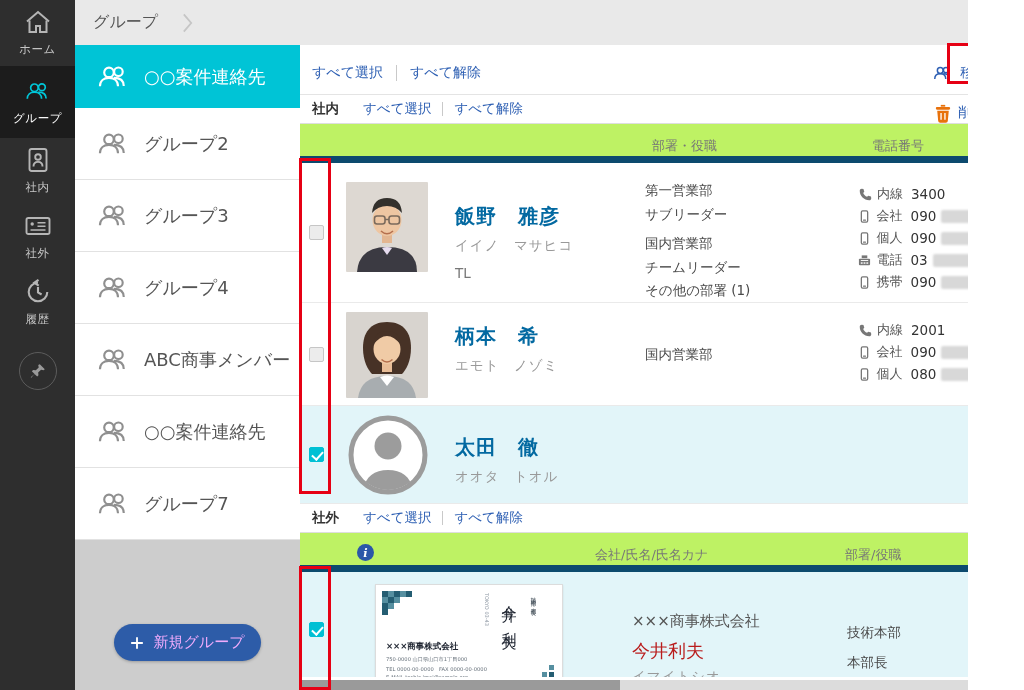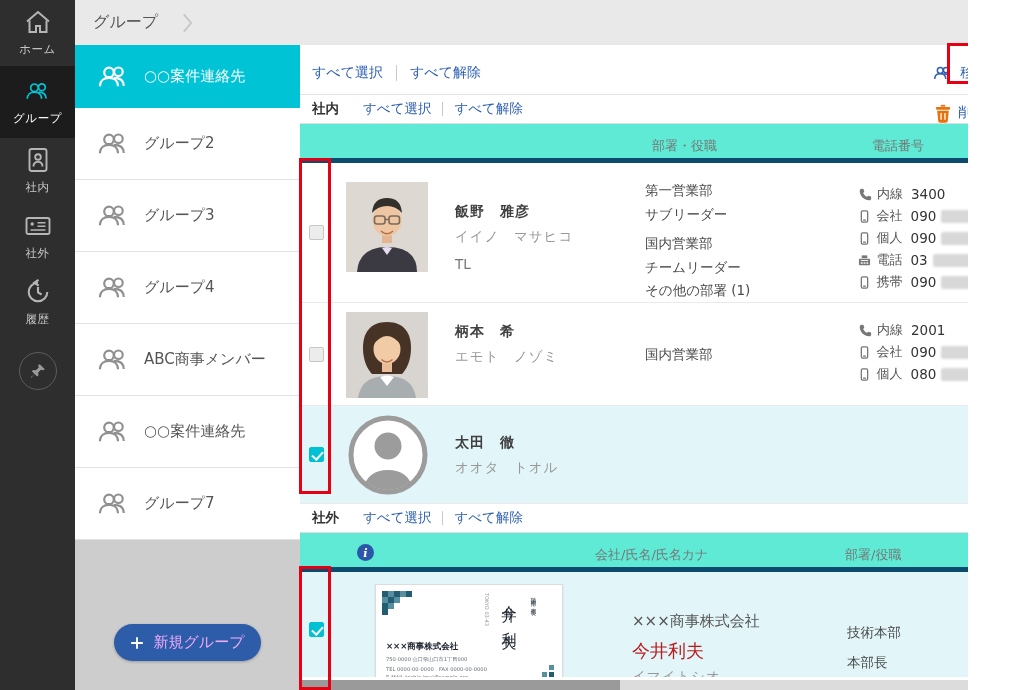--- a/index.html
+++ b/index.html
@@ -23,21 +23,21 @@
   .breadcrumb{position:absolute;left:75px;top:0;width:949px;height:45px;background:#e9e9e9;
               display:flex;align-items:center;padding-left:18px;box-sizing:border-box;z-index:2;}
   .crumb-label{font-size:16px;color:#555;}
   .crumb-chevron{margin-left:24px;display:flex;}
 
   
   .group-sidebar{position:absolute;left:75px;top:45px;width:225px;height:645px;background:#cdcdcd;z-index:4;}
   .group-item{height:72px;display:flex;align-items:center;gap:14px;padding-left:22px;background:#fff;
               border-bottom:1px solid #e2e2e2;box-sizing:border-box;cursor:pointer;}
   .group-item svg{width:33px;height:23px;color:#8f8f8f;flex:none;}
-  .group-label{font-size:15px;color:#555;}
+  .group-label{font-size:18px;color:#555;}
   .group-item.selected{height:63px;background:#00c4d6;border-bottom:none;}
   .group-item.selected svg{color:#fff;}
   .group-item.selected .group-label{color:#fff;}
   .new-group-btn{position:absolute;left:39px;top:579px;width:147px;height:37px;border-radius:19px;
                  background:#2d5ca8;color:#f0abfc;border:none;display:flex;align-items:center;justify-content:center;
                  gap:9px;font-size:15px;cursor:pointer;font-family:inherit;box-shadow:0 1px 3px rgba(0,0,0,.25);}
   .new-group-btn svg{width:14px;height:14px;}
 
   
   .main{position:absolute;left:300px;top:52px;width:724px;height:645px;background:#fff;}
@@ -46,39 +46,39 @@
   .vdiv{width:1px;height:16px;background:#c9c9c9;margin:0 13px;}
   .toolbar-right{margin-left:auto;display:flex;align-items:center;gap:22px;padding-right:2px;flex-direction:column;}
   .action{display:flex;align-items:center;gap:7px;color:#2d5fb3;font-size:14px;cursor:pointer;}
   .action svg{flex:none;}
 
   .section-bar{height:29px;display:flex;align-items:center;padding:0 12px;border-bottom:1px solid #dedede;box-sizing:border-box;background:#fff;}
   .section-title{font-size:13.5px;font-weight:bold;color:#333;margin-right:24px;}
   .section-bar .link{font-size:13.5px;}
   .section-bar .vdiv{height:14px;margin:0 11px;}
 
-  .thead{position:relative;width:711px;height:39px;background:#5eead4;border-bottom:5px solid #0c4a6e;box-sizing:border-box;}
+  .thead{position:relative;width:711px;height:39px;background:#bef264;border-bottom:7px solid #0c4a6e;box-sizing:border-box;}
   .th{position:absolute;top:13px;font-size:13px;color:#777;}
 
   .row{display:grid;grid-template-columns:32px 110px 203px 213px 153px;width:711px;
        border-bottom:1px solid #eaeaea;box-sizing:border-box;cursor:pointer;background:#fff;}
   .row.selected{background:#e2f5f9;}
   .r1{height:140px;} .r2{height:103px;} .r3{height:98px;}
   .col-check{display:flex;align-items:center;justify-content:center;}
   .checkbox{width:15px;height:15px;background:#ececec;border:1px solid #c6c6c6;border-radius:2px;cursor:pointer;box-sizing:border-box;}
   .checkbox.checked{background:#00c0d4;border-color:#00c0d4;position:relative;}
   .checkbox.checked::after{content:"";position:absolute;left:4px;top:1px;width:5px;height:9px;
      border:solid #fff;border-width:0 2.4px 2.4px 0;transform:rotate(42deg);}
   .photo{margin:19px 0 0 14px;width:82px;height:90px;overflow:hidden;border-radius:1px;}
   .r2 .photo{margin-top:9px;height:86px;}
   .avatar{margin:9px 0 0 16px;width:80px;height:80px;}
   .name-block{padding:40px 0 0 13px;}
   .r2 .name-block{padding-top:20px;}
   .r3 .name-block{padding-top:28px;}
-  .c-name{font-size:14px;font-weight:bold;color:#404040;letter-spacing:1px;}
+  .c-name{font-size:20px;font-weight:bold;color:#0369a1;letter-spacing:1px;}
   .c-kana{font-size:13.5px;color:#999;margin-top:7px;letter-spacing:1px;}
   .c-role{font-size:13.5px;color:#777;margin-top:10px;}
   .dept-col{padding-top:16px;font-size:13.5px;color:#4a4a4a;line-height:23.5px;}
   .r2 .dept-col{padding-top:40px;}
   .gap-top{margin-top:6px;} .gap-top2{}
   .phone-col{padding-top:20px;}
   .r2 .phone-col{padding-top:16px;}
   .phone-line{display:flex;align-items:center;height:22px;font-size:13px;}
   .p-icon{width:14px;display:flex;color:#777;margin-right:5px;justify-content:center;}
   .p-icon svg{width:13px;height:13px;}

